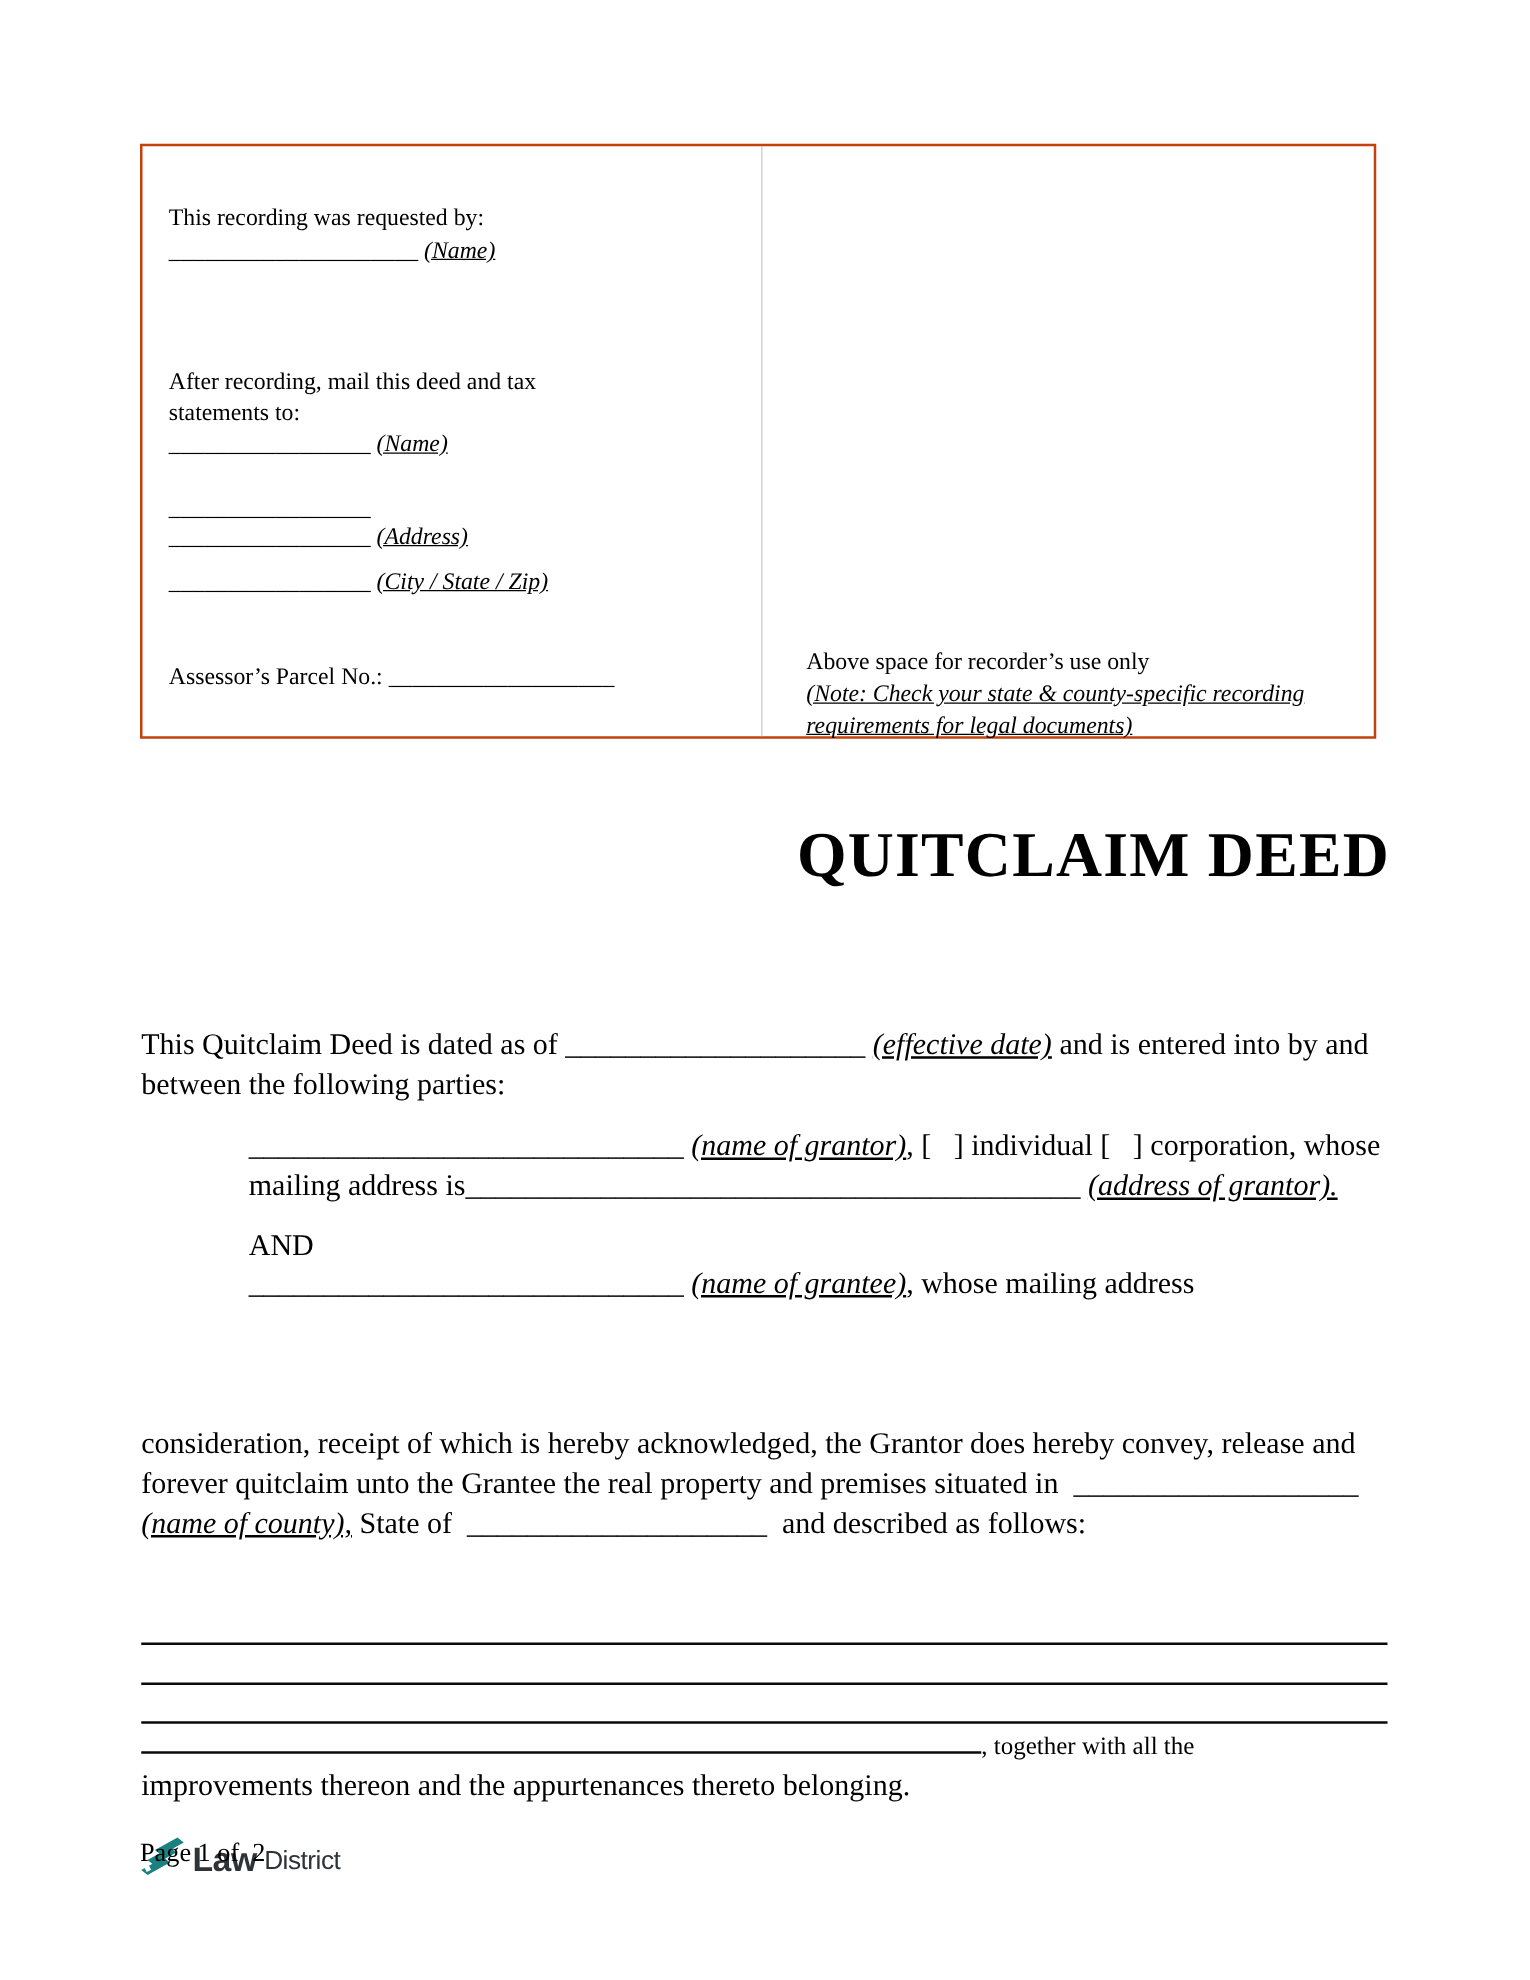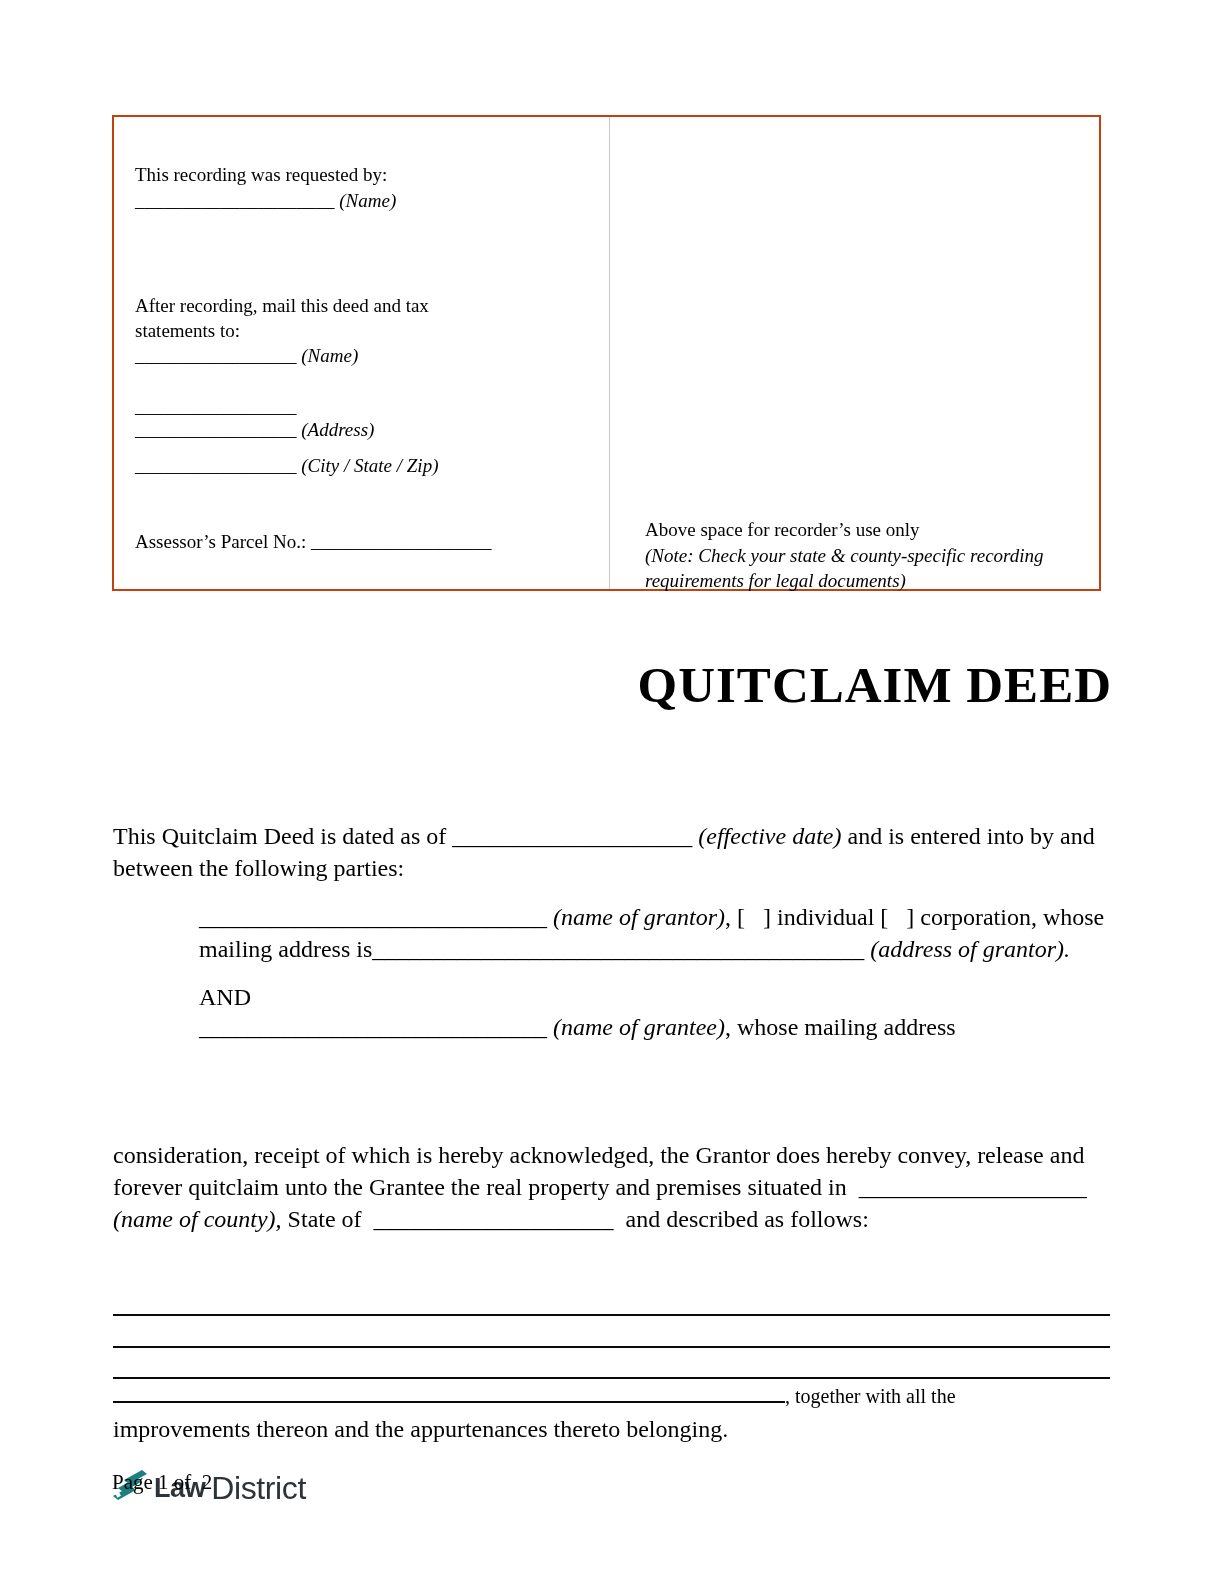--- a/index.html
+++ b/index.html
@@ -27,21 +27,21 @@
     background: #c9c9c9;
   }
   .boxline {
     position: absolute;
     font-size: 19px;
     line-height: 25px;
     white-space: pre;
   }
   
   .tl { white-space: pre; line-height: 32px; font-size: 24px; }
-  .it { font-style: italic; }
+  .it { font-style: italic; text-decoration: underline; }
   .block { position: absolute; }
   
   .doc-title {
     position: absolute;
     left: 112px; top: 656px;
     width: 1000px;
     text-align: right;
     font-size: 51px;
     font-weight: bold;
     letter-spacing: 1px;
@@ -72,21 +72,21 @@
   
   .footer-logo {
     position: absolute;
     left: 112px; top: 1466px;
     display: flex;
     align-items: center;
     gap: 6px;
     font-family: "Liberation Sans", sans-serif;
   }
   .brand-law { font-weight: 700; font-size: 27px; color: #2e3338; letter-spacing: -0.4px; }
-  .brand-district { font-weight: 400; font-size: 32px; color: #2e3338; letter-spacing: -0.4px; }
+  .brand-district { font-weight: 400; font-size: 21px; color: #2e3338; letter-spacing: -0.4px; }
   .page-label {
     position: absolute;
     left: 112px; top: 1470px;
     width: 1000px;
     font-size: 21px;
     white-space: pre;
   }
 </style>
 </head>
 <body>

